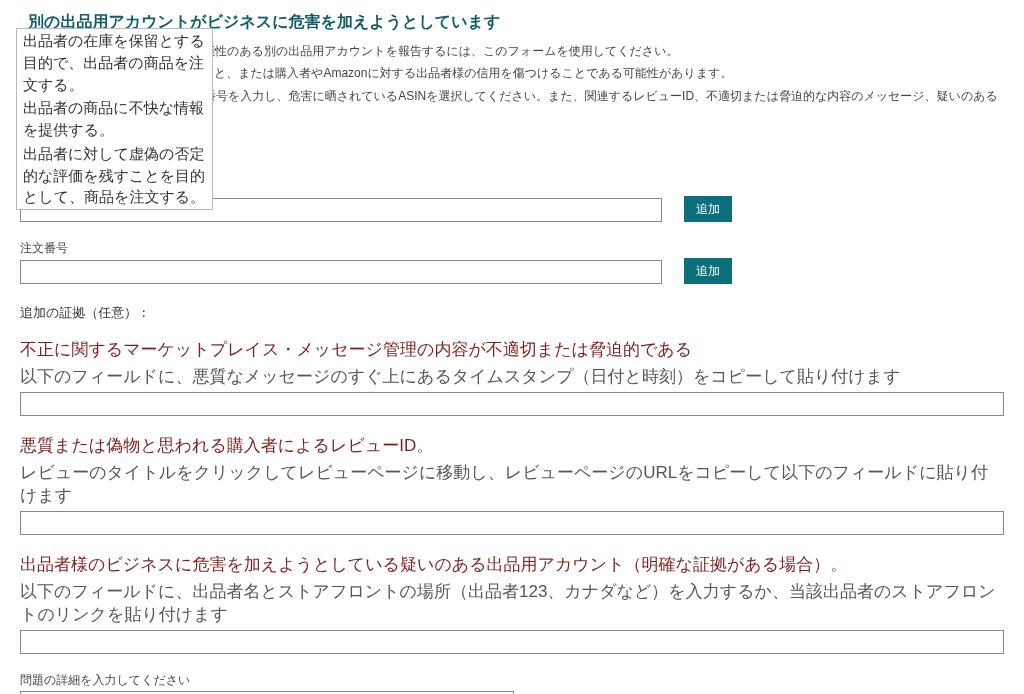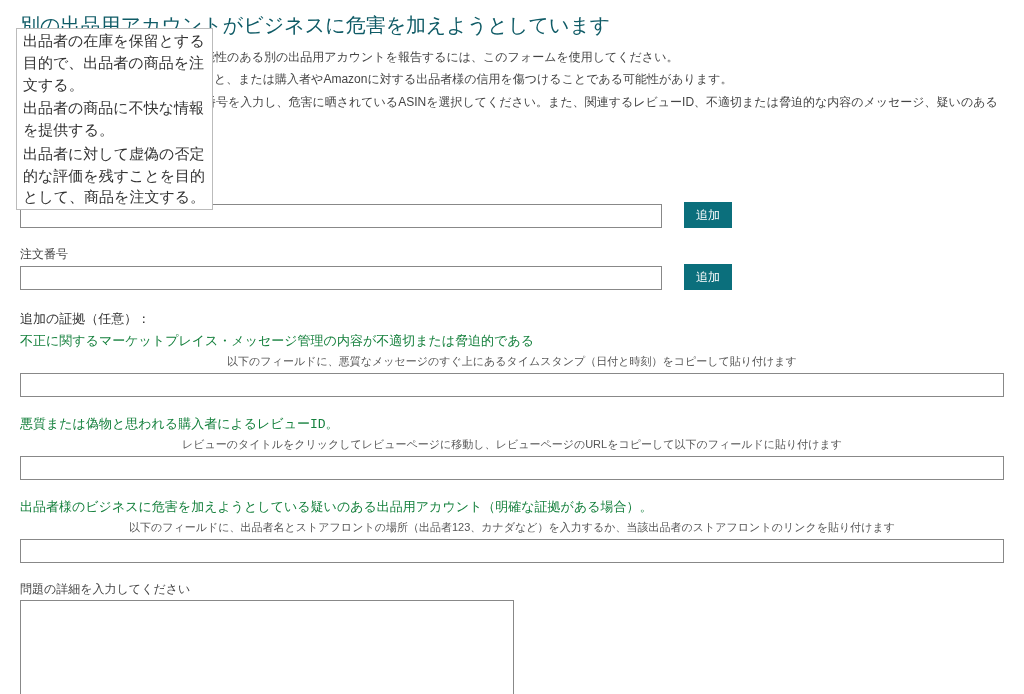--- a/index.html
+++ b/index.html
@@ -9,24 +9,24 @@
     font-family: "Hiragino Kaku Gothic Pro", "Meiryo", Arial, sans-serif;
     font-size: 12px;
     color: #333;
     background: #fff;
   }
   .page {
     padding: 12px 20px 24px 20px;
     position: relative;
   }
   h1.title {
-    font-size: 20px;
-    font-weight: normal;
+    font-size: 16px;
+    font-weight: bold;
     color: #0f5b66;
-    margin: 0 0 8px 0;
+    margin: 0 0 8px 8px;
   }
   .intro-line {
     font-size: 12px;
     color: #444;
     margin: 2px 0;
     line-height: 1.7;
   }
   .intro-block {
     margin-bottom: 6px;
   }
@@ -81,33 +81,31 @@
   .btn-add {
     width: 48px;
     height: 26px;
     margin-top: -1px;
   }
 
   .section-head {
     font-size: 13px;
     color: #333;
     margin-top: 20px;
+    margin-bottom: 16px;
+  }
+  .section-sub {
+    font-size: 17px;
+    color: #7f1d1d;
     margin-bottom: 4px;
   }
-  .section-sub {
-    font-size: 13px;
-    color: #15803d;
-    margin-bottom: 4px;
-    font-family: Liberation Mono, monospace;
-  }
   .help-line {
-    font-size: 11px;
+    font-size: 17px;
     color: #555;
     margin-bottom: 4px;
-    text-align: center;
   }
   .wide-input {
     width: 100%;
     height: 24px;
     border: 1px solid #888;
     font-size: 12px;
     padding: 1px 4px;
     box-sizing: border-box;
     display: block;
   }

